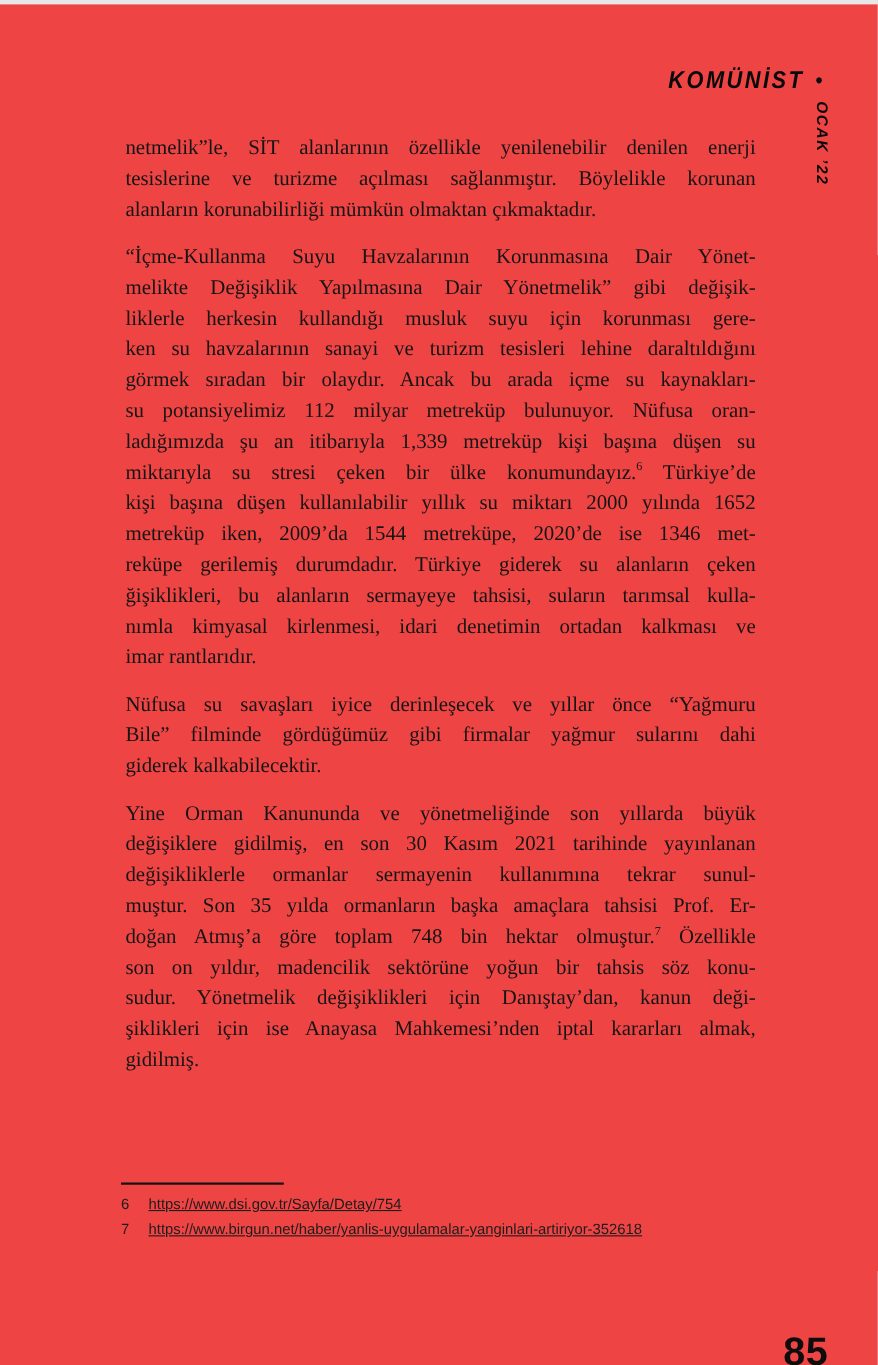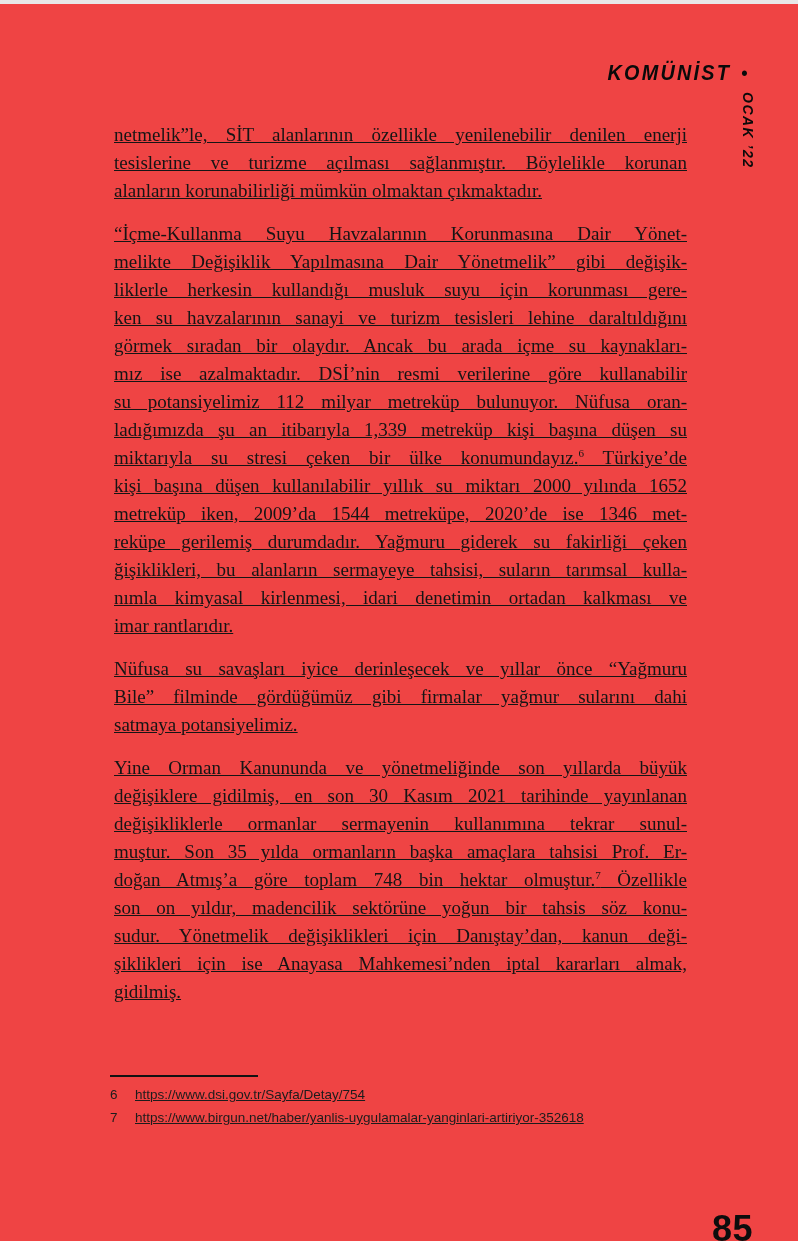--- a/index.html
+++ b/index.html
@@ -34,21 +34,21 @@
     white-space:nowrap;
   }
 
   
   .body-text {
     position:absolute; left:114px; top:117px; width:573px;
     font-size:19px; line-height:28px; color:#151515;
   }
   .paragraph { margin:0 0 15px 0; }
   .paragraph:last-child { margin-bottom:0; }
-  .line { text-align:justify; text-align-last:justify;text-decoration:underline; }
+  .line { text-align:justify; text-align-last:justify; }
   .line.para-end { text-align-last:left; }
   .line sup { font-size:0.58em; line-height:0; vertical-align:super; }
 
   
   .footnotes {
     position:absolute; left:110px; top:1071px; width:585px;
     font-family:"Liberation Sans", sans-serif;
     font-size:13.5px; line-height:23px; color:#1c1c1c;
   }
   .footnote-separator {
@@ -82,35 +82,34 @@
         <div class="line">netmelik”le, SİT alanlarının özellikle yenilenebilir denilen enerji</div>
         <div class="line">tesislerine ve turizme açılması sağlanmıştır. Böylelikle korunan</div>
         <div class="line para-end">alanların korunabilirliği mümkün olmaktan çıkmaktadır.</div>
       </div>
       <div class="paragraph">
         <div class="line">“İçme-Kullanma Suyu Havzalarının Korunmasına Dair Yönet-</div>
         <div class="line">melikte Değişiklik Yapılmasına Dair Yönetmelik” gibi değişik-</div>
         <div class="line">liklerle herkesin kullandığı musluk suyu için korunması gere-</div>
         <div class="line">ken su havzalarının sanayi ve turizm tesisleri lehine daraltıldığını</div>
         <div class="line">görmek sıradan bir olaydır. Ancak bu arada içme su kaynakları-</div>
-        <div class="line">mız ise azalmaktadır. DSİ’nin resmi verilerine göre kullanabilir</div>
         <div class="line">su potansiyelimiz 112 milyar metreküp bulunuyor. Nüfusa oran-</div>
         <div class="line">ladığımızda şu an itibarıyla 1,339 metreküp kişi başına düşen su</div>
         <div class="line">miktarıyla su stresi çeken bir ülke konumundayız.<sup>6</sup> Türkiye’de</div>
         <div class="line">kişi başına düşen kullanılabilir yıllık su miktarı 2000 yılında 1652</div>
         <div class="line">metreküp iken, 2009’da 1544 metreküpe, 2020’de ise 1346 met-</div>
-        <div class="line">reküpe gerilemiş durumdadır. Yağmuru giderek su fakirliği çeken</div>
+        <div class="line">reküpe gerilemiş durumdadır. Türkiye giderek su alanların çeken</div>
         <div class="line">ğişiklikleri, bu alanların sermayeye tahsisi, suların tarımsal kulla-</div>
         <div class="line">nımla kimyasal kirlenmesi, idari denetimin ortadan kalkması ve</div>
         <div class="line para-end">imar rantlarıdır.</div>
       </div>
       <div class="paragraph">
         <div class="line">Nüfusa su savaşları iyice derinleşecek ve yıllar önce “Yağmuru</div>
         <div class="line">Bile” filminde gördüğümüz gibi firmalar yağmur sularını dahi</div>
-        <div class="line para-end">satmaya potansiyelimiz.</div>
+        <div class="line para-end">giderek kalkabilecektir.</div>
       </div>
       <div class="paragraph">
         <div class="line">Yine Orman Kanununda ve yönetmeliğinde son yıllarda büyük</div>
         <div class="line">değişiklere gidilmiş, en son 30 Kasım 2021 tarihinde yayınlanan</div>
         <div class="line">değişikliklerle ormanlar sermayenin kullanımına tekrar sunul-</div>
         <div class="line">muştur. Son 35 yılda ormanların başka amaçlara tahsisi Prof. Er-</div>
         <div class="line">doğan Atmış’a göre toplam 748 bin hektar olmuştur.<sup>7</sup> Özellikle</div>
         <div class="line">son on yıldır, madencilik sektörüne yoğun bir tahsis söz konu-</div>
         <div class="line">sudur. Yönetmelik değişiklikleri için Danıştay’dan, kanun deği-</div>
         <div class="line">şiklikleri için ise Anayasa Mahkemesi’nden iptal kararları almak,</div>

